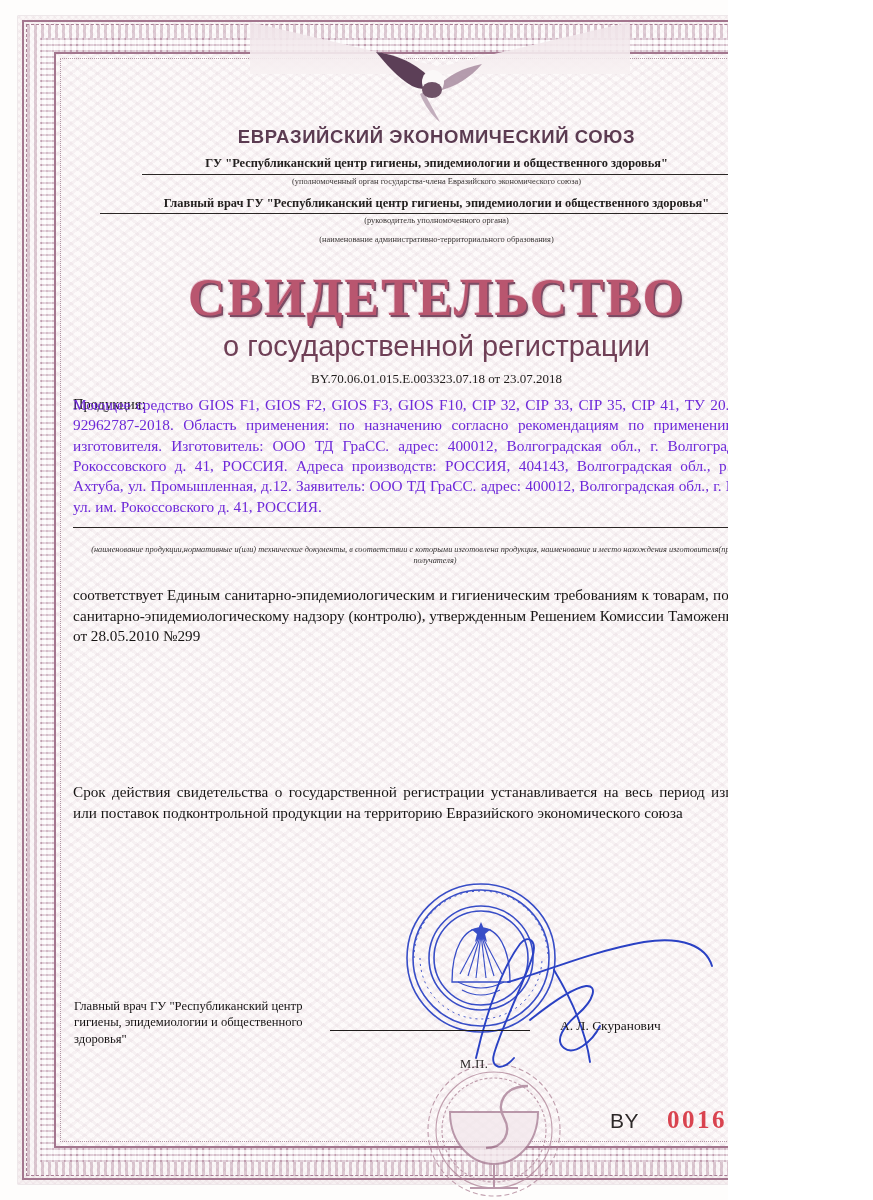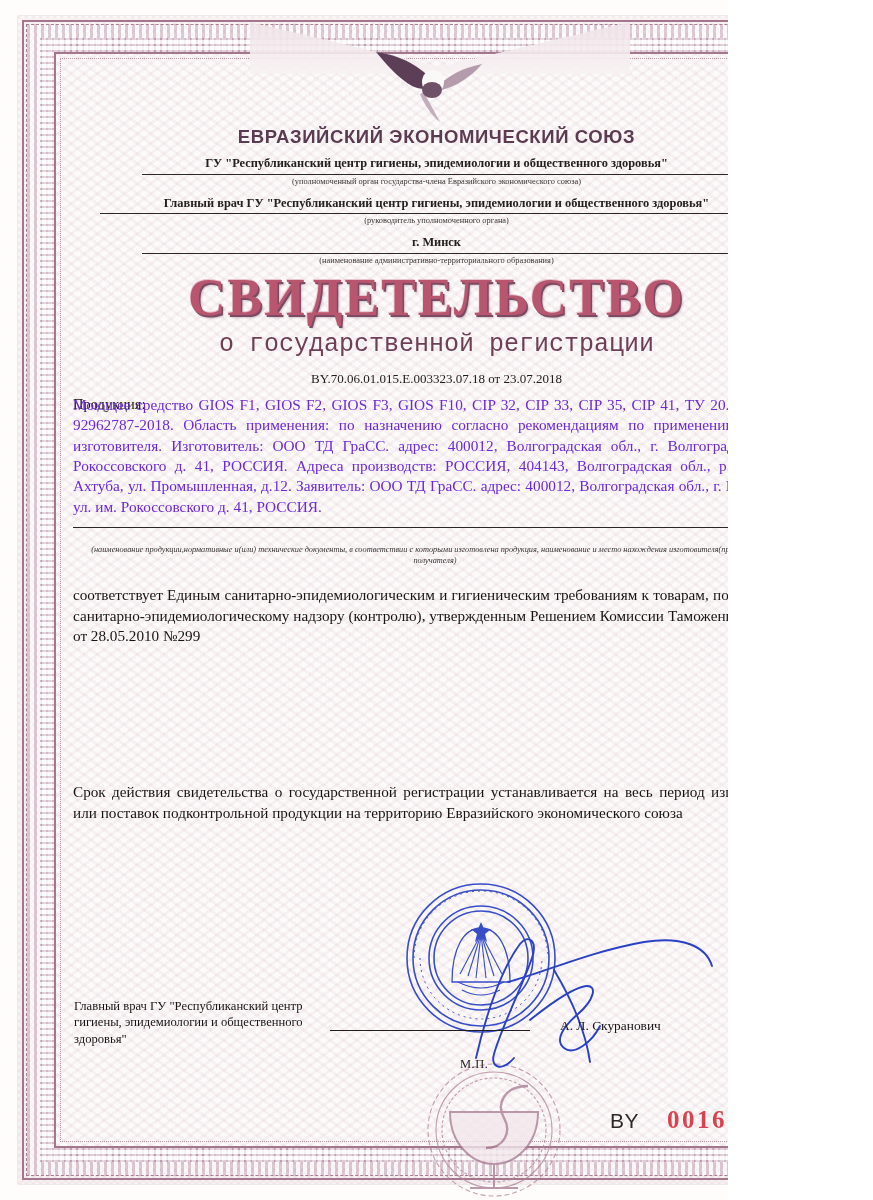--- a/index.html
+++ b/index.html
@@ -153,22 +153,22 @@
     text-shadow:
        1.5px 1.5px 0 #7b4a63,
       -0.6px -0.6px 0 #e7c3ce,
        2.5px 2.5px 2px rgba(90,50,70,0.25);
   }
   .doc-subtitle {
     position: absolute;
     top: 300px;
     left: 0; right: 0;
     text-align: center;
-    font-family: Liberation Mono, monospace;
-    font-size: 25px;
+    font-family: Liberation Sans, sans-serif;
+    font-size: 29px;
     color: #6f3f56;
   }
   .reg-number {
     position: absolute;
     top: 341px;
     left: 0; right: 0;
     text-align: center;
     font-size: 13px;
     color: #1f1c1b;
   }
@@ -336,21 +336,20 @@
 
     <div class="eaeu-title">ЕВРАЗИЙСКИЙ ЭКОНОМИЧЕСКИЙ СОЮЗ</div>
 
     <div class="auth-block">
       <div class="auth-line narrow">ГУ "Республиканский центр гигиены, эпидемиологии и общественного здоровья"</div>
       <div class="auth-caption">(уполномоченный орган государства-члена Евразийского экономического союза)</div>
 
       <div class="auth-line wider">Главный врач ГУ "Республиканский центр гигиены, эпидемиологии и общественного здоровья"</div>
       <div class="auth-caption">(руководитель уполномоченного органа)</div>
 
-      <div class="auth-line narrow">г. Минск</div>
       <div class="auth-caption">(наименование административно-территориального образования)</div>
     </div>
 
     <div class="doc-title">СВИДЕТЕЛЬСТВО</div>
     <div class="doc-subtitle">о государственной регистрации</div>
     <div class="reg-number">BY.70.06.01.015.Е.003323.07.18 от 23.07.2018</div>
 
     <div class="prod-label">Продукция:</div>
     <div class="prod-text">Моющее средство GIOS F1, GIOS F2, GIOS F3, GIOS F10, CIP 32, CIP 33, CIP 35, CIP 41, ТУ 20.41.32-004-92962787-2018. Область применения: по назначению согласно рекомендациям по применению фирмы-изготовителя. Изготовитель: ООО ТД ГраСС. адрес: 400012, Волгоградская обл., г. Волгоград, ул. им. Рокоссовского д. 41, РОССИЯ. Адреса производств: РОССИЯ, 404143, Волгоградская обл., р.п.Средняя Ахтуба, ул. Промышленная, д.12. Заявитель: ООО ТД ГраСС. адрес: 400012, Волгоградская обл., г. Волгоград, ул. им. Рокоссовского д. 41, РОССИЯ.</div>
     <div class="prod-caption">(наименование продукции,нормативные и(или) технические документы, в соответствии с которыми изготовлена продукция, наименование и место нахождения изготовителя(производителя), получателя)</div>

